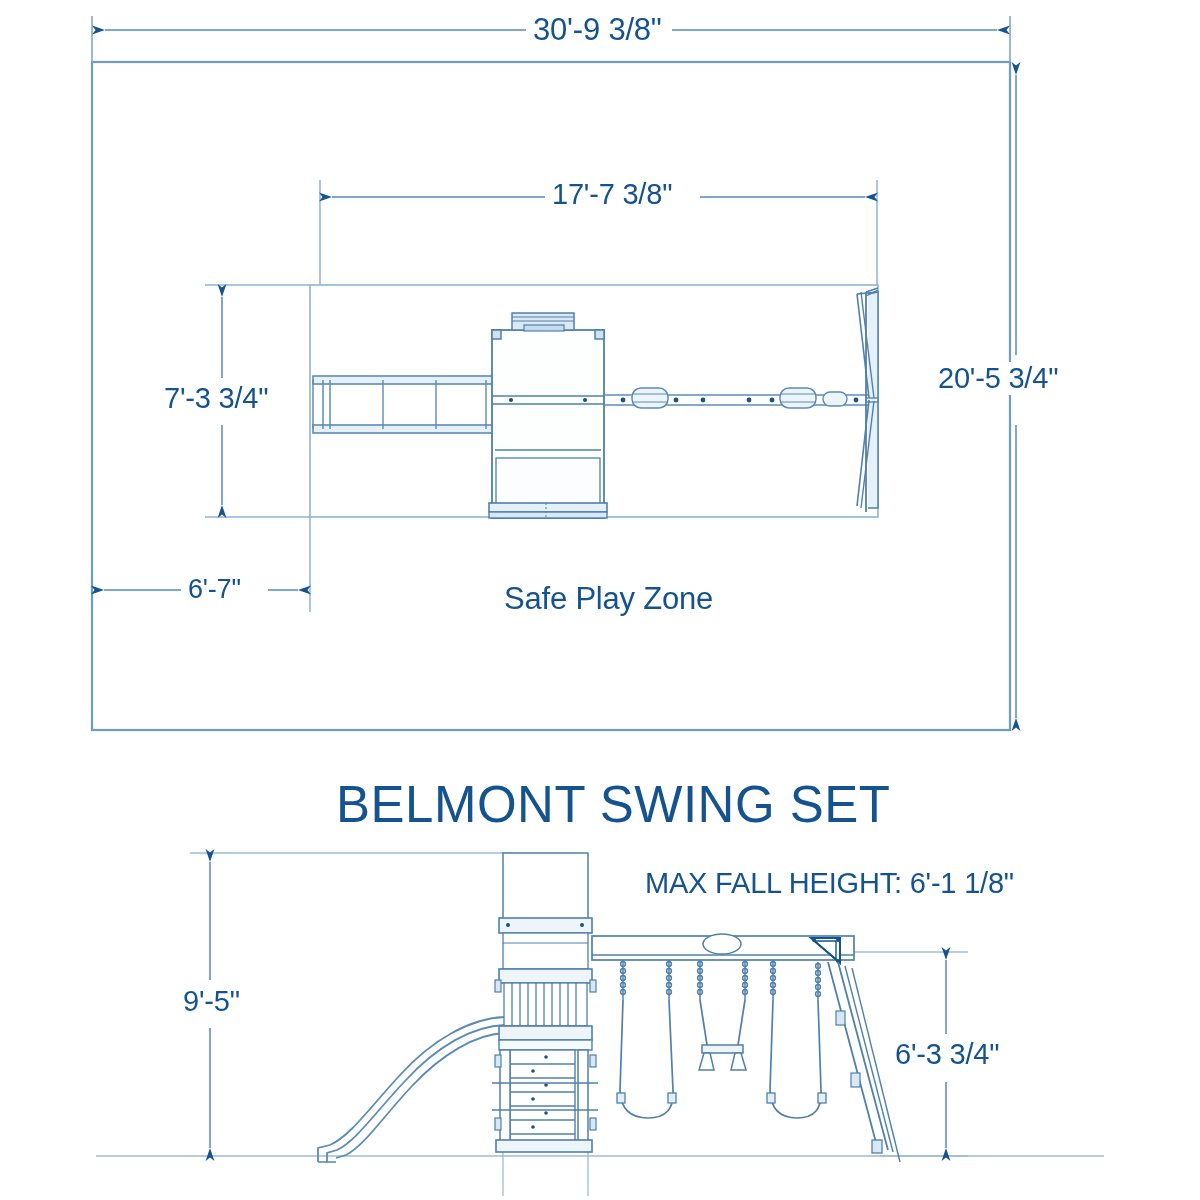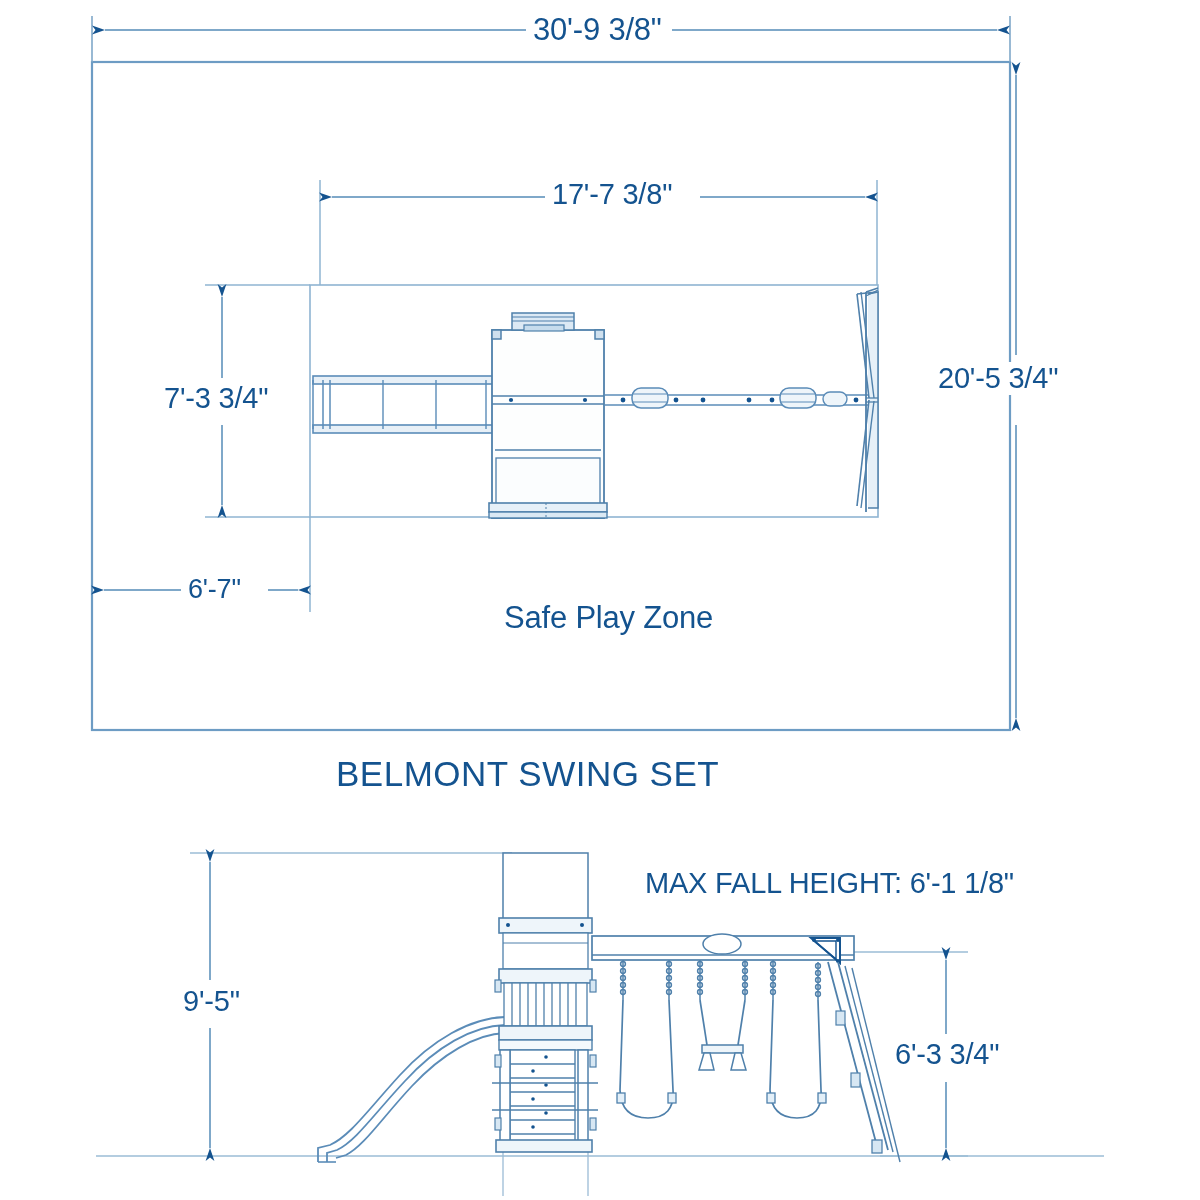--- a/index.html
+++ b/index.html
@@ -35,22 +35,22 @@
     white-space: nowrap;
     background: #ffffff;
     line-height: 1;
     letter-spacing: -0.2px;
   }
   .dim-top       { left: 526px; top: 14px;   font-size: 31px; padding: 0 7px; }
   .dim-inner-top { left: 545px; top: 180px;  font-size: 29px; padding: 0 7px; }
   .dim-left-mid  { left: 159px; top: 382px;  font-size: 29px; padding: 2px 5px; }
   .dim-right     { left: 933px; top: 362px;  font-size: 29px; padding: 2px 5px; }
   .dim-offset    { left: 181px; top: 576px;  font-size: 27px; padding: 0 7px; }
-  .zone-label    { left: 498px; top: 602px;  font-size: 31px; padding: 0 6px; font-weight: 400; }
-  .title-label   { left: 336px; top: 756px;  font-size: 35px; letter-spacing: 0.5px; }
+  .zone-label    { left: 498px; top: 583px;  font-size: 31px; padding: 0 6px; font-weight: 400; }
+  .title-label   { left: 336px; top: 779px;  font-size: 51px; letter-spacing: 0.5px; }
   .fall-label    { left: 645px; top: 869px;  font-size: 29px; }
   .dim-elev-left { left: 179px; top: 985px;  font-size: 29px; padding: 2px 4px; }
   .dim-elev-right{ left: 891px; top: 1038px; font-size: 29px; padding: 2px 4px; }
 </style>
 </head>
 <body>
 
 <div id="stage">
 
   <svg id="drawing" viewBox="0 0 1200 1200">

